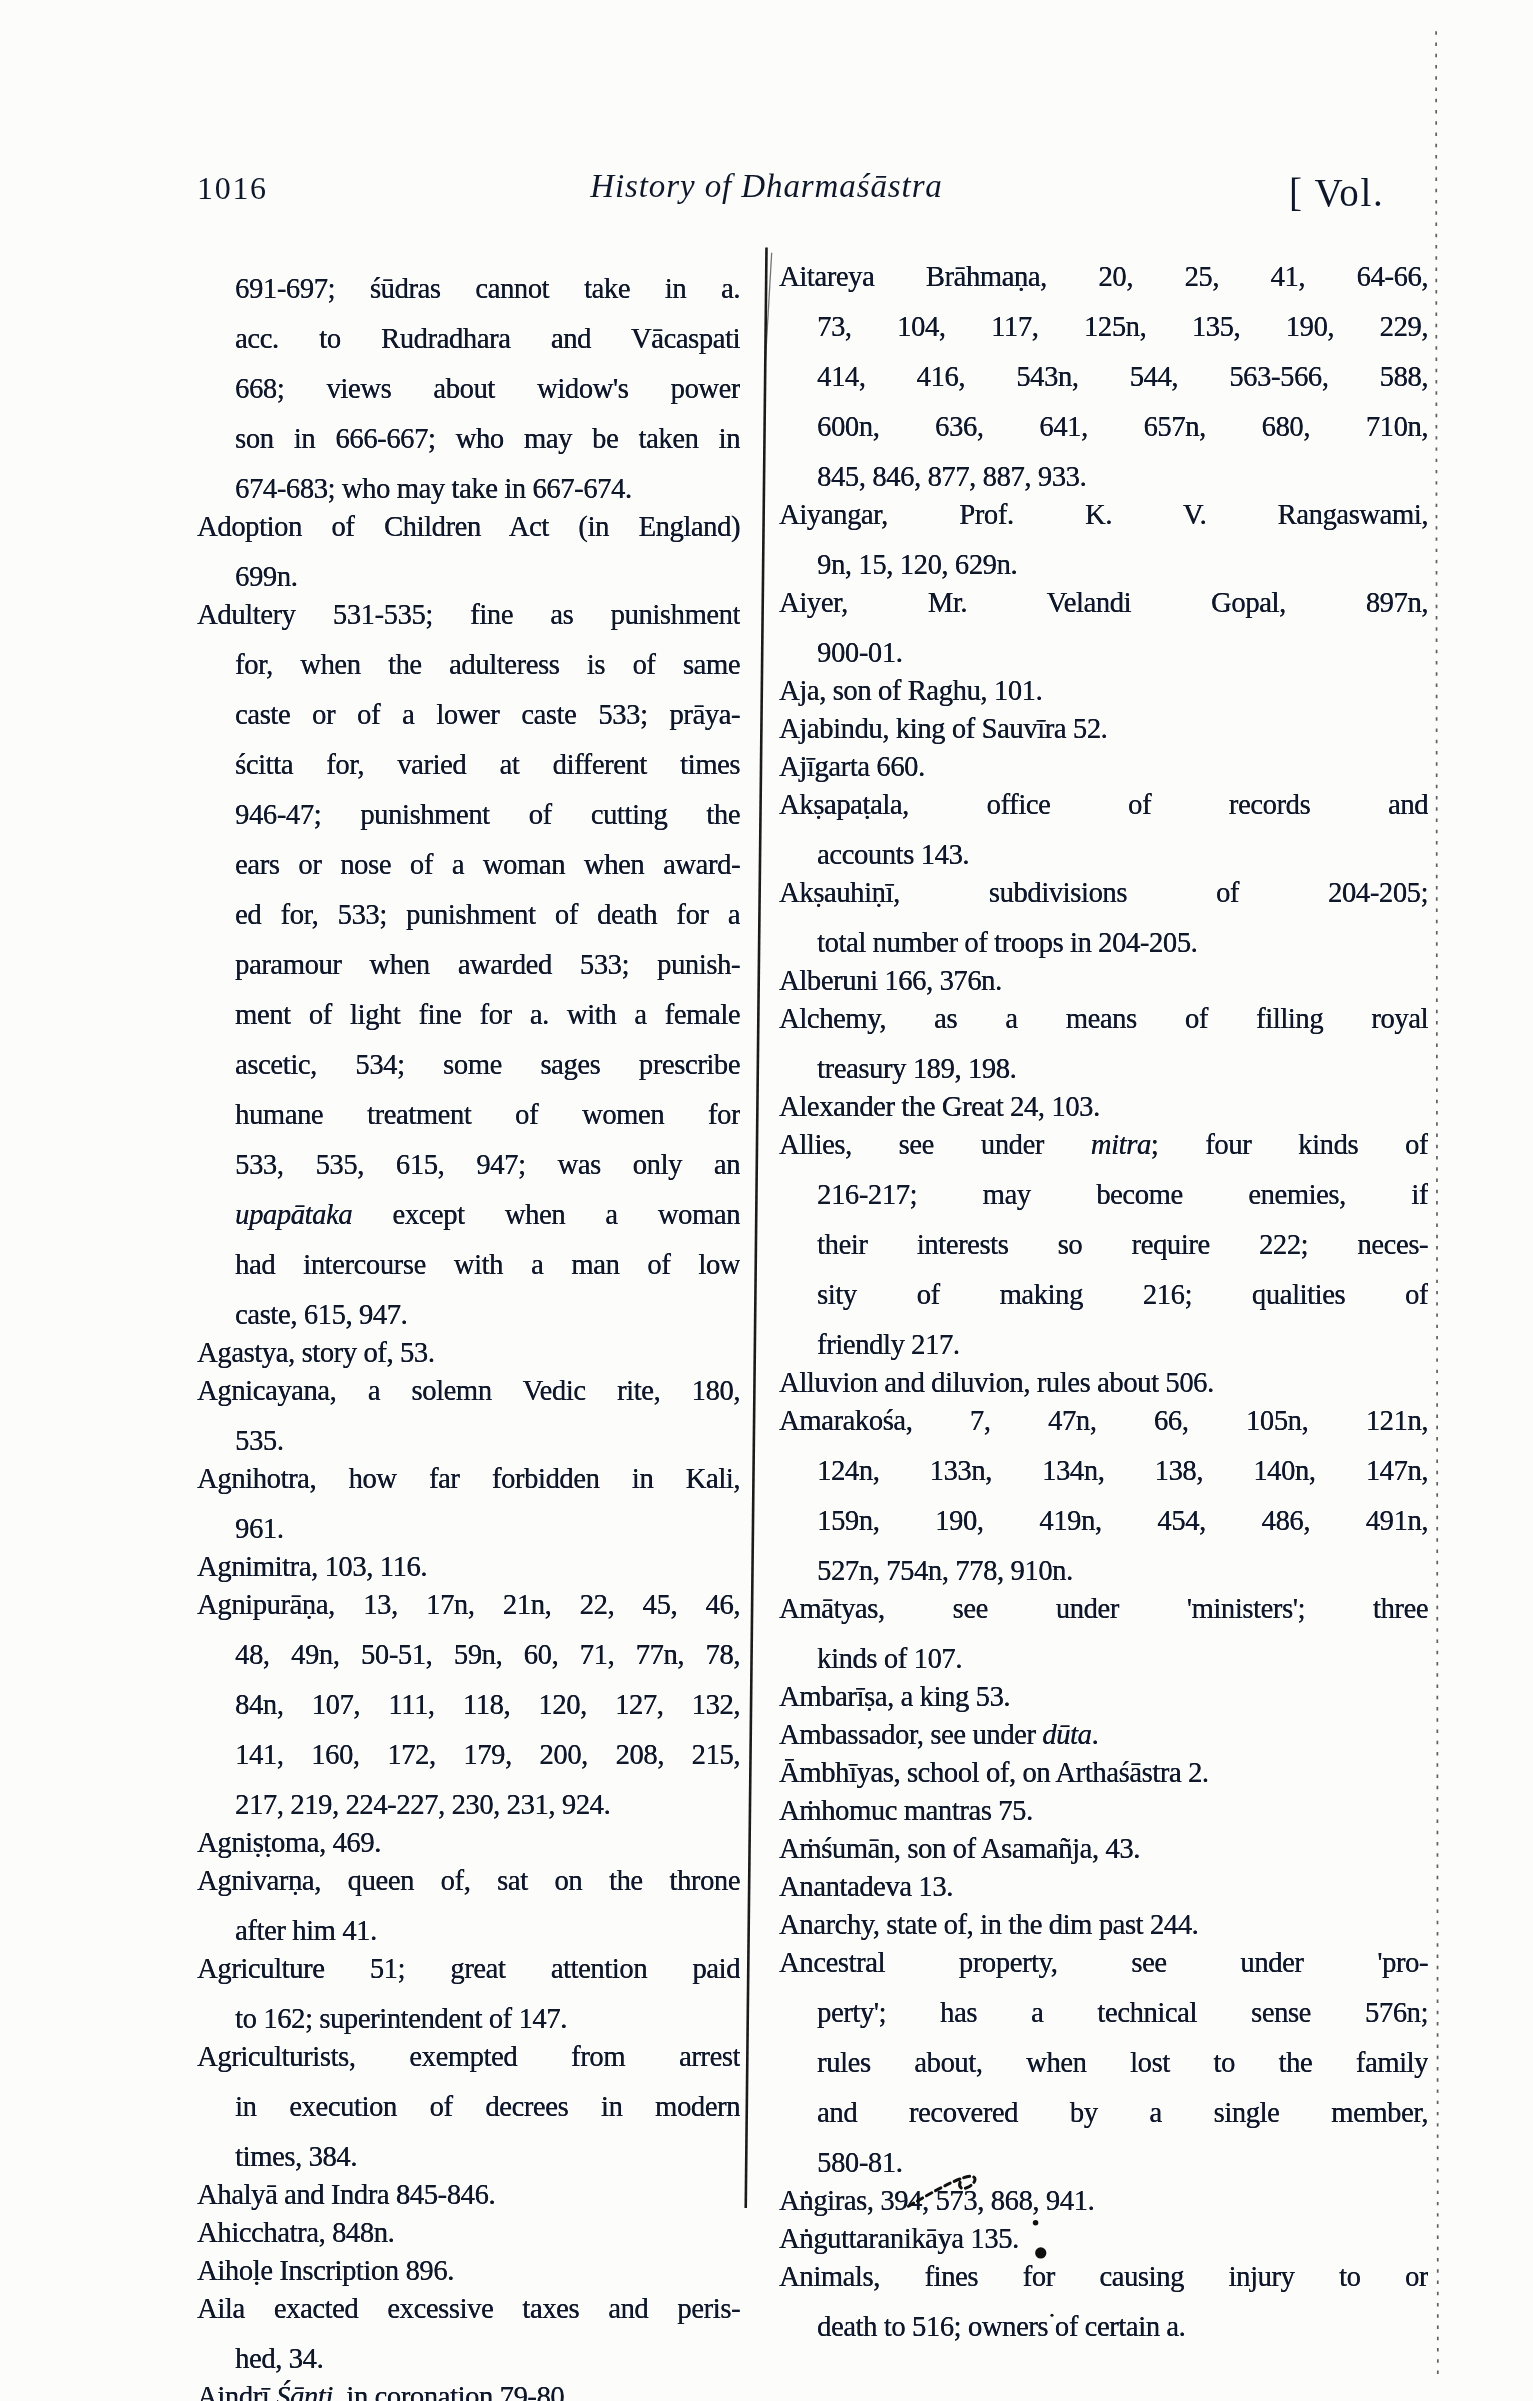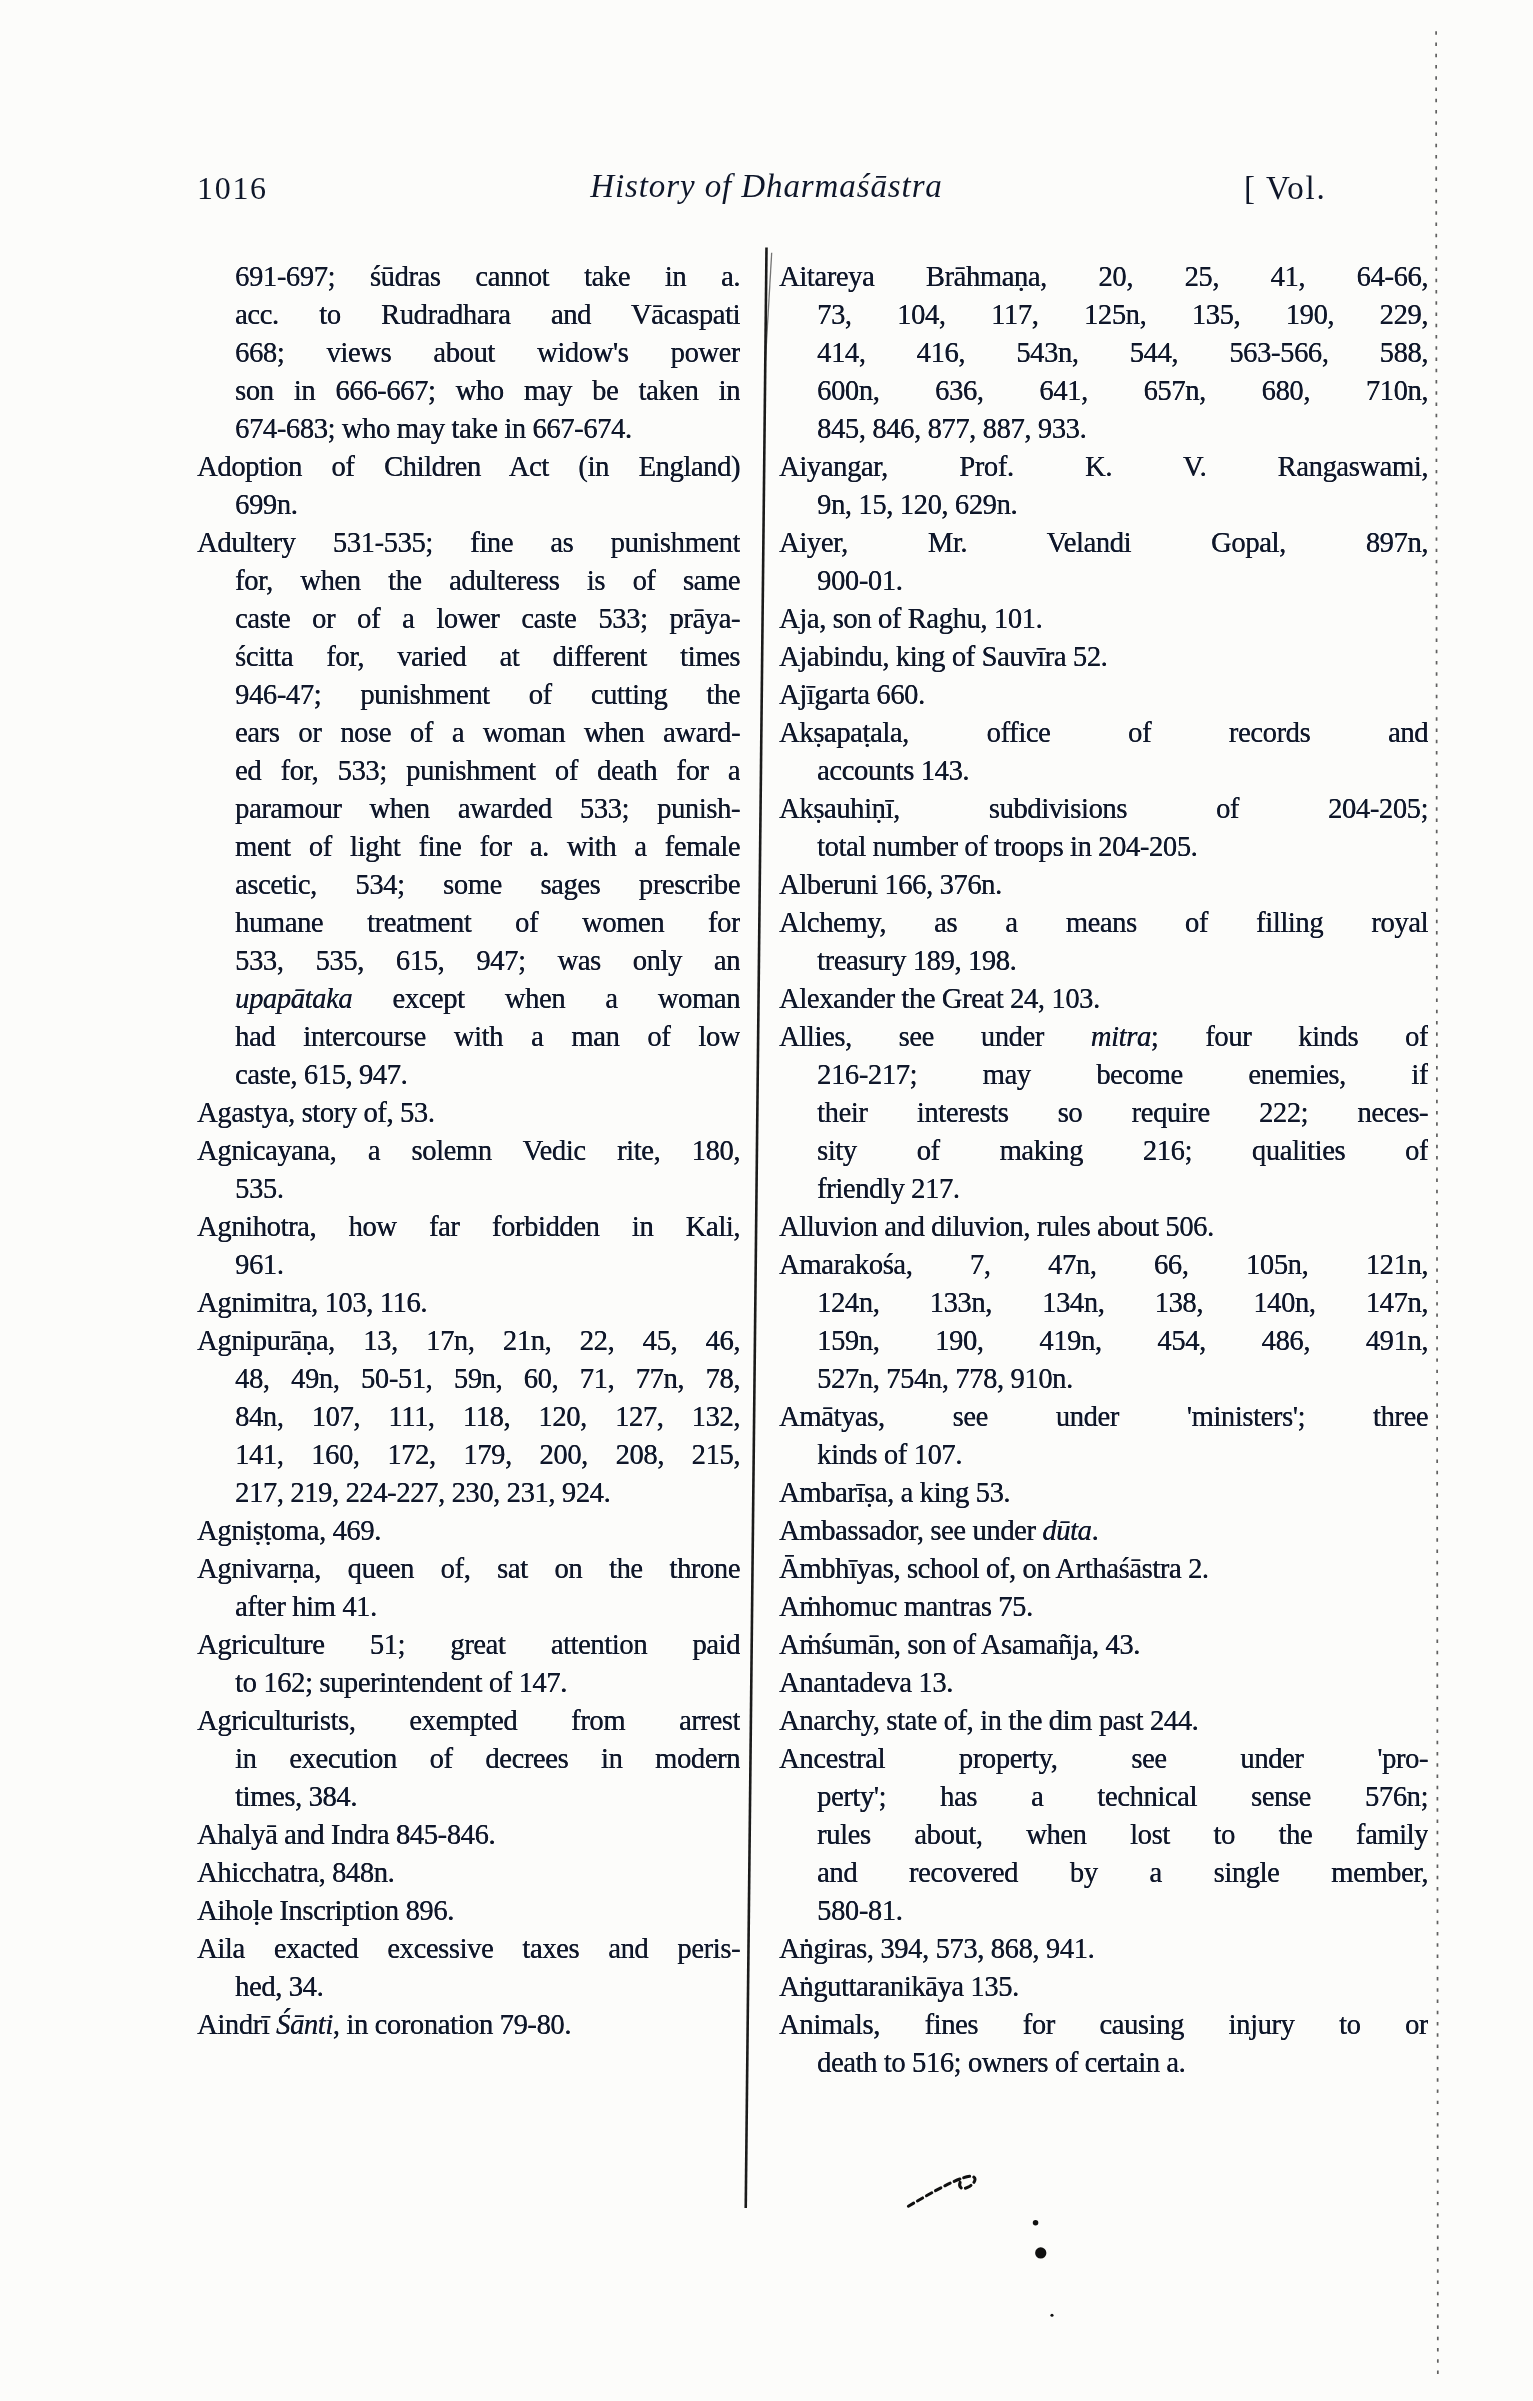--- a/index.html
+++ b/index.html
@@ -16,37 +16,37 @@
     font-size:32px;letter-spacing:1.7px;
   }
   .hdr-title-wrap{
     position:absolute;left:0;top:168px;width:1533px;
     text-align:center;
   }
   .hdr-title{
     font-style:italic;font-size:33px;letter-spacing:0.9px;
   }
   .hdr-vol{
-    position:absolute;top:170px;left:1244px;
-    font-size:33px;letter-spacing:1.7px;
+    position:absolute;top:170px;left:1289px;
+    font-size:39px;letter-spacing:1.7px;
   }
   .col{
     position:absolute;top:258px;
     font-size:28.6px;
     letter-spacing:-0.4px;
   }
   .col-left{left:197px;width:543px;}
   .col-right{left:779px;width:649px;}
   .line{
     height:38px;line-height:38px;
     white-space:normal;
     overflow:hidden;
     text-shadow:0.3px 0.3px 0 currentColor;
   }
-  .line.ind{padding-left:38px;}
+  .line.ind{padding-left:38px;margin-top:12px;}
   .line.jst{text-align:justify;text-align-last:justify;}
   .overlay{
     position:absolute;left:0;top:0;width:1533px;height:2401px;
     pointer-events:none;
   }
 </style>
 </head>
 <body>
 
 <div class="page">

